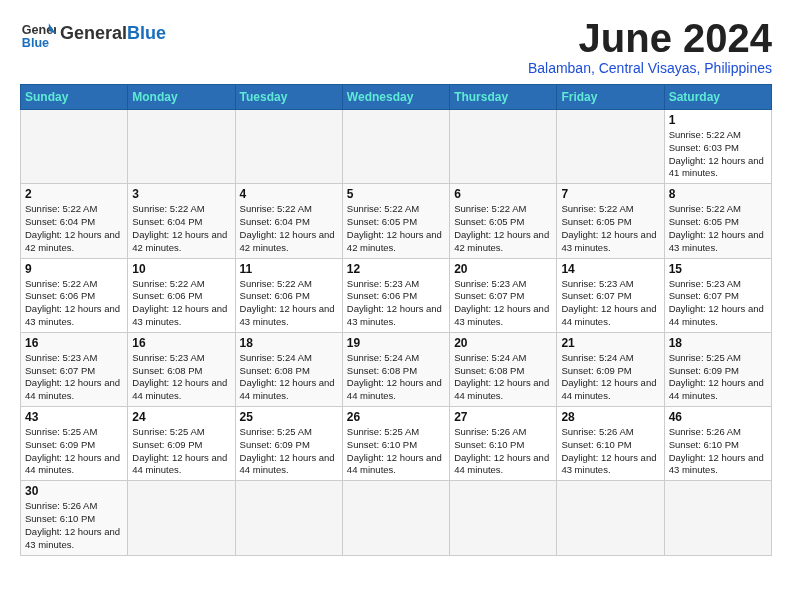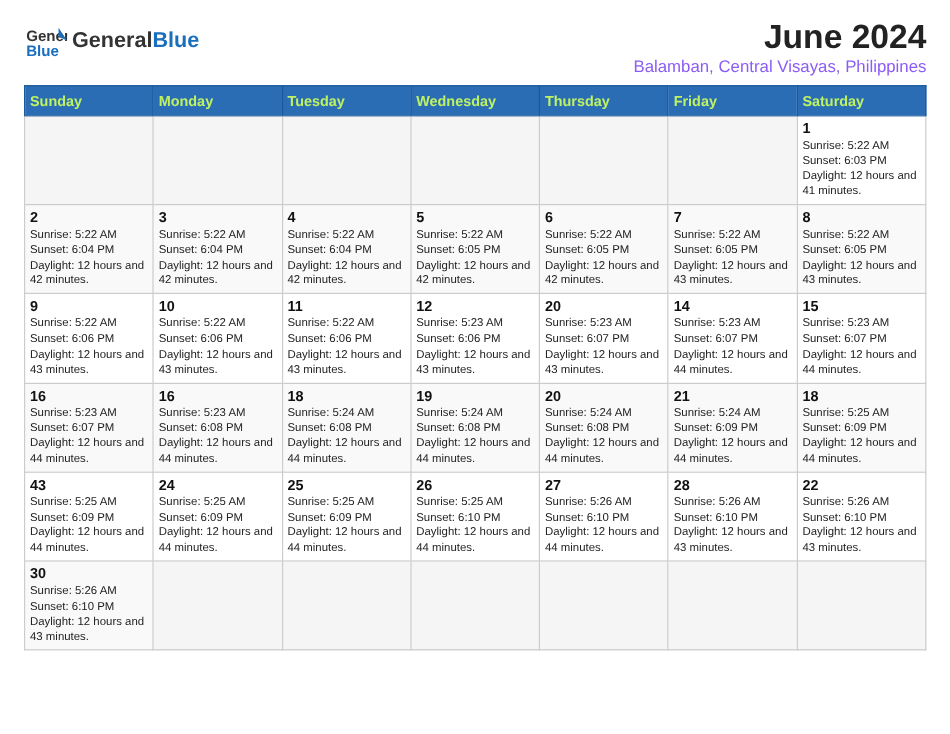--- a/index.html
+++ b/index.html
@@ -29,37 +29,37 @@
     }
     .logo-text .blue { color: #1a6fbd; }
     .logo-icon {
       width: 36px;
       height: 36px;
     }
     .title-area {
       text-align: right;
     }
     .month-year {
-      font-size: 28px;
+      font-size: 40px;
       font-weight: bold;
       color: #222;
       line-height: 1.1;
     }
     .location {
       font-size: 14px;
-      color: #8b5cf6;
+      color: #1d4ed8;
     }
     table {
       width: 100%;
       border-collapse: collapse;
       font-size: 10px;
     }
     thead th {
       background-color: #2a6db5;
-      color: #bef264;
+      color: #5eead4;
       padding: 5px 4px;
       text-align: left;
       font-size: 12px;
       font-weight: bold;
       border: 1px solid #1a5a9a;
     }
     td {
       border: 1px solid #ccc;
       vertical-align: top;
       padding: 3px 4px;
@@ -298,21 +298,21 @@
 Sunset: 6:10 PM
 Daylight: 12 hours and 44 minutes.</div>
         </td>
         <td>
           <span class="day-number">28</span>
           <div class="day-info" style="white-space: pre-line;">Sunrise: 5:26 AM
 Sunset: 6:10 PM
 Daylight: 12 hours and 43 minutes.</div>
         </td>
         <td>
-          <span class="day-number">22</span>
+          <span class="day-number">46</span>
           <div class="day-info" style="white-space: pre-line;">Sunrise: 5:26 AM
 Sunset: 6:10 PM
 Daylight: 12 hours and 43 minutes.</div>
         </td>
       </tr>
       <tr>
         <td>
           <span class="day-number">30</span>
           <div class="day-info" style="white-space: pre-line;">Sunrise: 5:26 AM
 Sunset: 6:10 PM

